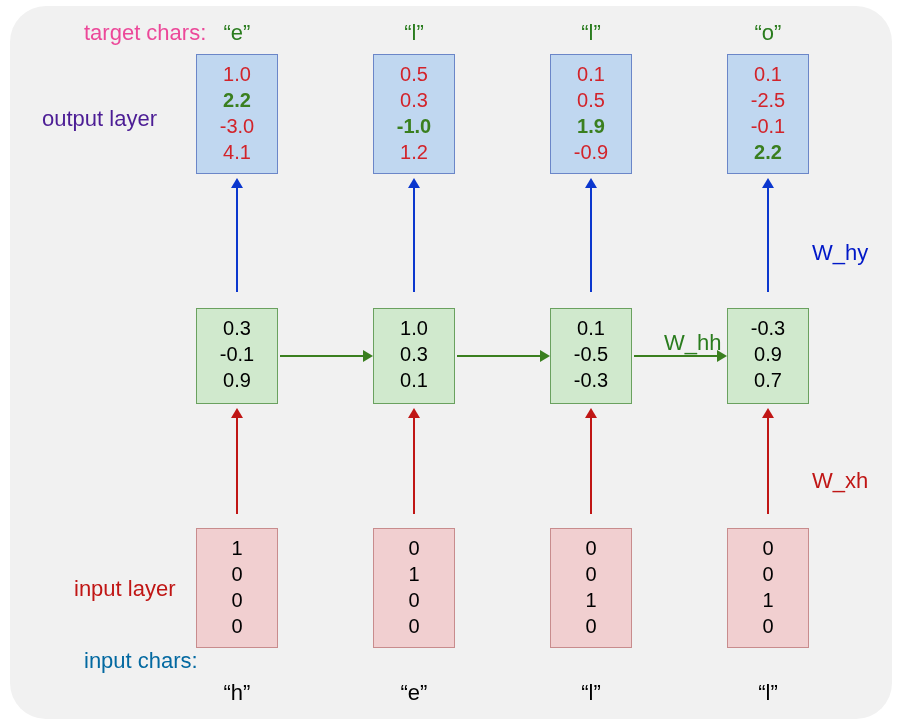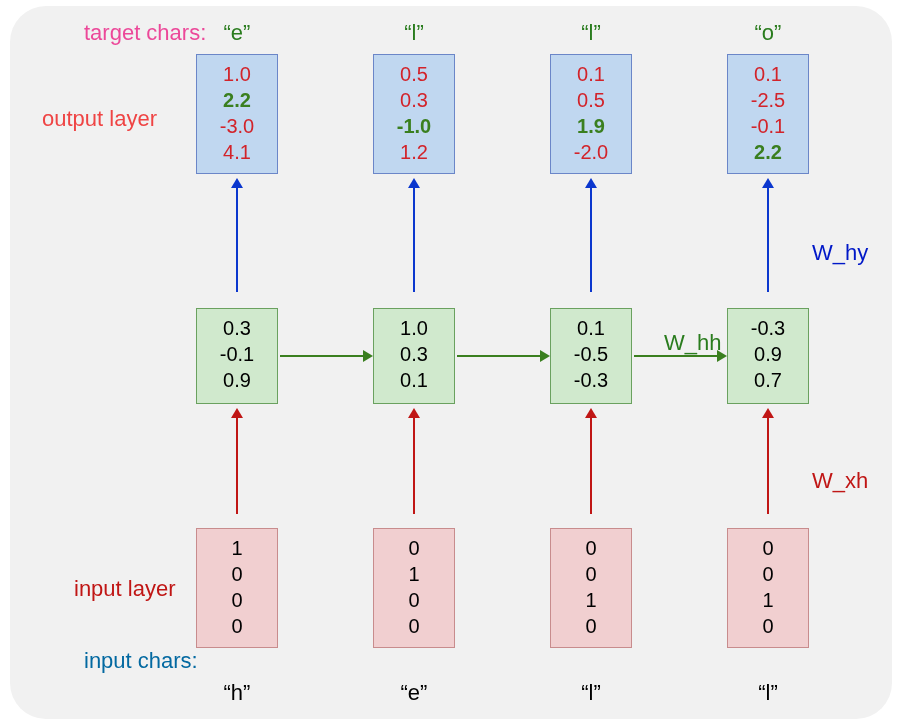--- a/index.html
+++ b/index.html
@@ -30,21 +30,21 @@
     border-radius: 36px;
   }
 
   .label {
     position: absolute;
     font-size: 22px;
     white-space: nowrap;
   }
 
   .target-chars-label { left: 84px;  top: 20px;  color:#ec4899; }
-  .output-layer-label { left: 42px;  top: 106px; color:#ef4444;text-align:center; }
+  .output-layer-label { left: 42px;  top: 106px; color:#4c1d95;text-align:center; }
   .hidden-layer-label { left: 30px;  top: 345px; color:#2a7c1e; }
   .input-layer-label  { left: 60px;  top: 576px; color:#c01615;margin-left:14px; }
   .input-chars-label  { left: 84px;  top: 648px; color:#0369a1; }
   .w-hy-label { color:#0018c8; }
   .w-hh-label { color:#2a7c1e;text-align:center; }
   .w-xh-label { color:#c01615; }
 
   .w-hy-label { left: 812px; top: 240px; }
   .w-hh-label { left: 664px; top: 330px; }
   .w-xh-label { left: 812px; top: 468px; }
@@ -192,21 +192,21 @@
       <div class="in-char-label" style="left: 369px; top: 680px;">“e”</div>
       <div class="arrow horiz green" style="left: 457px; width: 91px; top: 348px; height: 16px;">
         <div class="shaft"></div>
         <div class="head"></div>
       </div>
       <div class="char-label" style="left: 546px; top: 20px;">“l”</div>
       <div class="vec out" style="left: 550px; top: 54px;">
         <span class="row val-red">0.1</span>
         <span class="row val-red">0.5</span>
         <span class="row val-greenB">1.9</span>
-        <span class="row val-red">-2.0</span>
+        <span class="row val-red">-0.9</span>
       </div>
       <div class="arrow vert blue" style="left: 583px; width: 16px; top: 180px; height: 120px;">
         <div class="shaft"></div>
         <div class="head"></div>
       </div>
       <div class="vec hid" style="left: 550px; top: 308px;">
         <span class="row val-black">0.1</span>
         <span class="row val-black">-0.5</span>
         <span class="row val-black">-0.3</span>
       </div>

